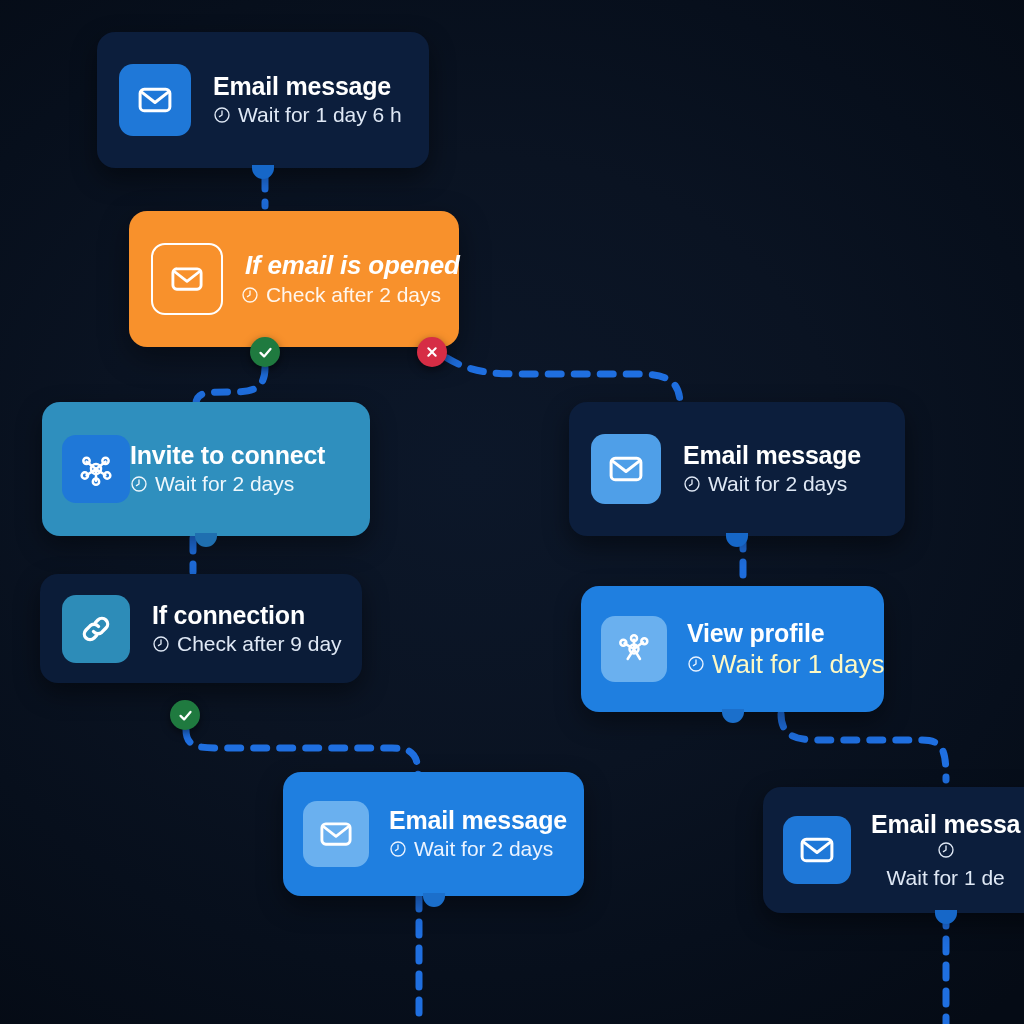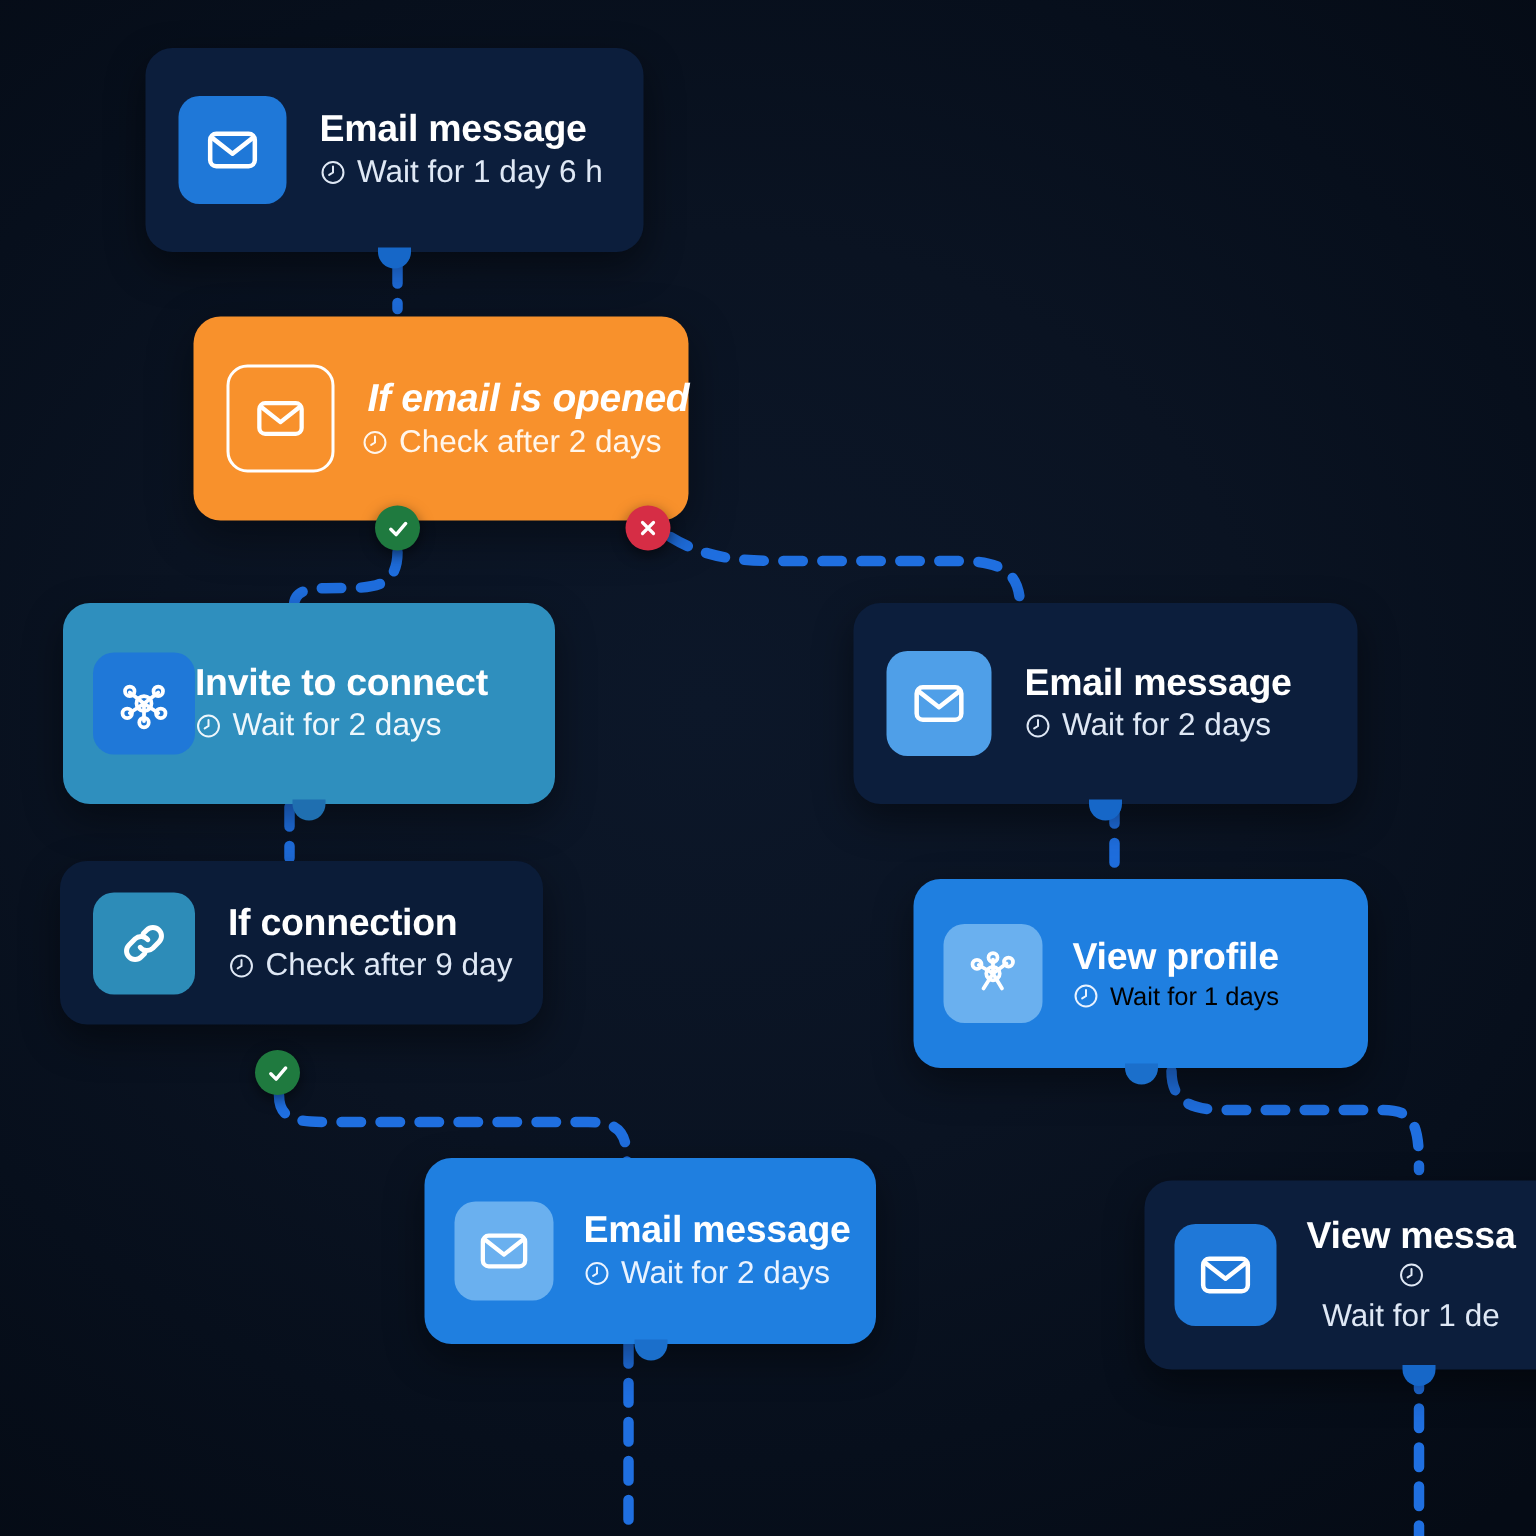--- a/index.html
+++ b/index.html
@@ -244,33 +244,33 @@
       </div>
     </div>
   </div>
 
   <div class="badge badge-yes" style="left:170px; top:700px;">
     <svg width="17" height="17" viewBox="0 0 24 24" fill="none" stroke="#ffffff" stroke-width="3.2" stroke-linecap="round" stroke-linejoin="round">
       <path d="M5 12.5 L10 17.5 L19 7"></path>
     </svg>
   </div>
 
-  <div class="node v-blue" style="left:609px; top:586px; width:303px; height:126px; padding:0 20px; gap:20px;">
+  <div class="node v-blue" style="left:581px; top:586px; width:303px; height:126px; padding:0 20px; gap:20px;">
     <div class="tile tile-ltblue" style="width:66px; height:66px;">
       <svg width="40" height="40" viewBox="0 0 24 24" fill="none" stroke="#ffffff" stroke-width="1.5">
         <path d="M12 12 L6.3 8.6 M12 12 L17.4 8 M12 12 L8.2 18 M12 12 L15.6 18 M12 12 L12 6.4" stroke-linecap="round"></path>
         <circle cx="12" cy="12" r="2.7" fill="none"></circle>
         <circle cx="5.6" cy="8.3" r="1.8"></circle>
         <circle cx="18.2" cy="7.4" r="1.8"></circle>
         <circle cx="12" cy="5.6" r="1.8"></circle>
       </svg>
     </div>
     <div class="txt">
       <div class="title" style="font-size:25px;">View profile</div>
-      <div class="sub" style="font-size:17px; color:#000000;">
+      <div class="sub" style="font-size:26px; color:#fef9c3;">
         <svg class="clock" width="18" height="18" viewBox="0 0 24 24" fill="none" stroke="#eaf3ff" stroke-width="1.8" stroke-linecap="round">
           <circle cx="12" cy="12" r="9.3"></circle>
           <path d="M12 6.6 L12 12 L8.6 14.2"></path>
         </svg>
         <span>Wait for 1 days</span>
       </div>
     </div>
     <div class="tab"></div>
   </div>
 
@@ -295,21 +295,21 @@
   </div>
 
   <div class="node v-dark" style="left:763px; top:787px; width:330px; height:126px; padding:0 20px; gap:20px;">
     <div class="tile tile-blue" style="width:68px; height:68px;">
       <svg width="38" height="38" viewBox="0 0 24 24" fill="none" stroke="#ffffff" stroke-width="1.9" stroke-linecap="round" stroke-linejoin="round">
         <rect x="2.6" y="5.2" width="18.8" height="13.6" rx="2.6"></rect>
         <path d="M3.6 7 L12 13.6 L20.4 7"></path>
       </svg>
     </div>
     <div class="txt">
-      <div class="title" style="font-size:25px;">View messa</div>
+      <div class="title" style="font-size:25px;">Email messa</div>
       <div class="sub" style="font-size:21px; color:#dfe8f5;flex-direction:column;">
         <svg class="clock" width="18" height="18" viewBox="0 0 24 24" fill="none" stroke="#dfe8f5" stroke-width="1.8" stroke-linecap="round">
           <circle cx="12" cy="12" r="9.3"></circle>
           <path d="M12 6.6 L12 12 L8.6 14.2"></path>
         </svg>
         <span>Wait for 1 de</span>
       </div>
     </div>
     <div class="tab" style="left:183px;"></div>
   </div>

